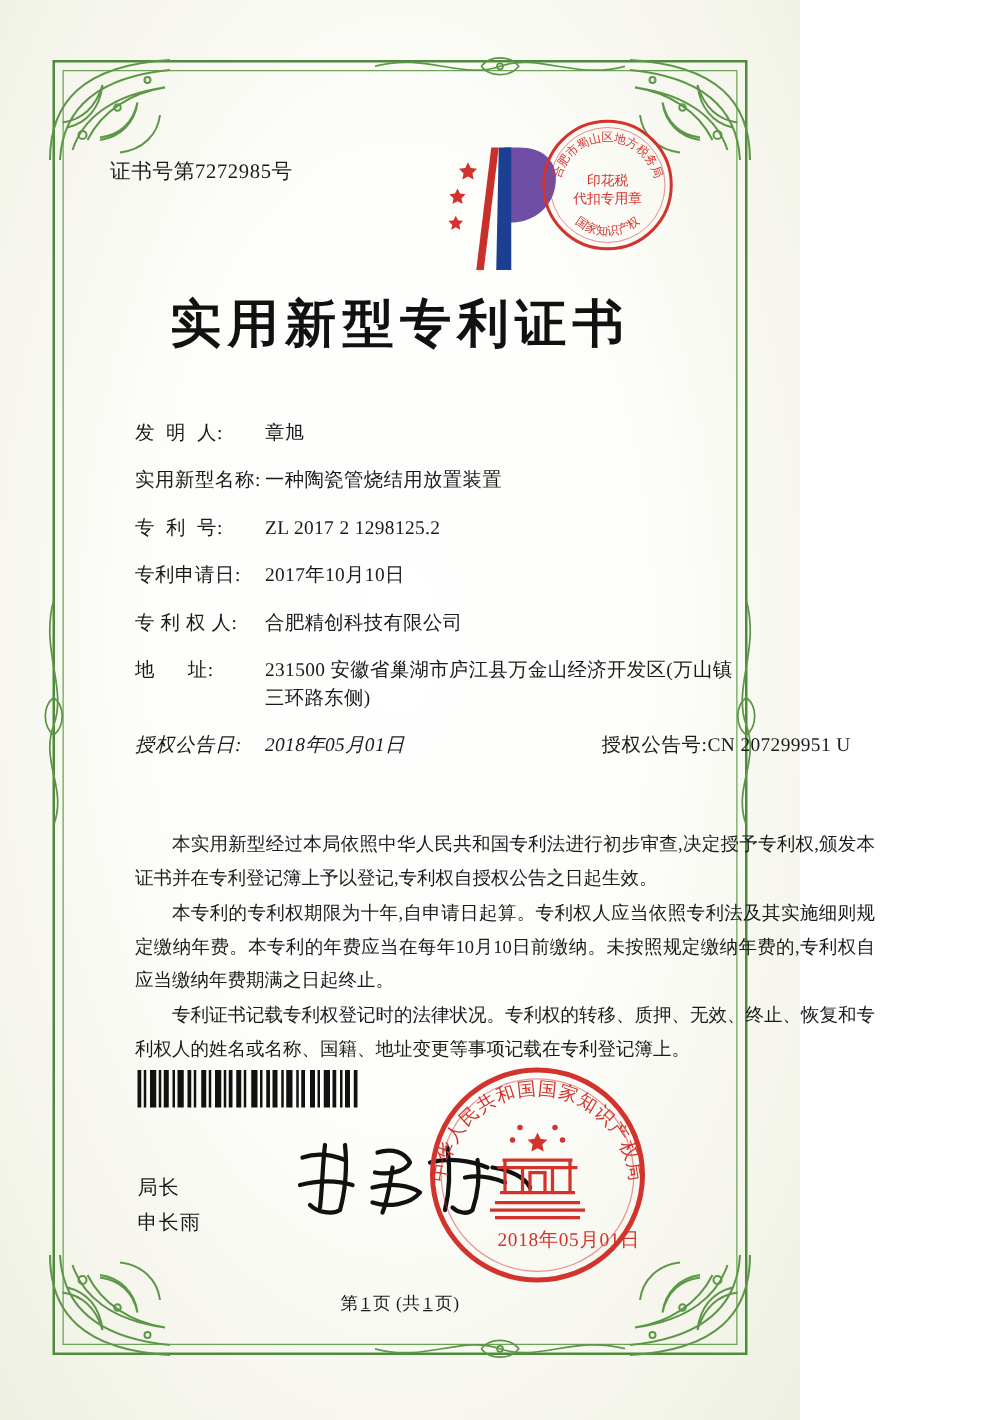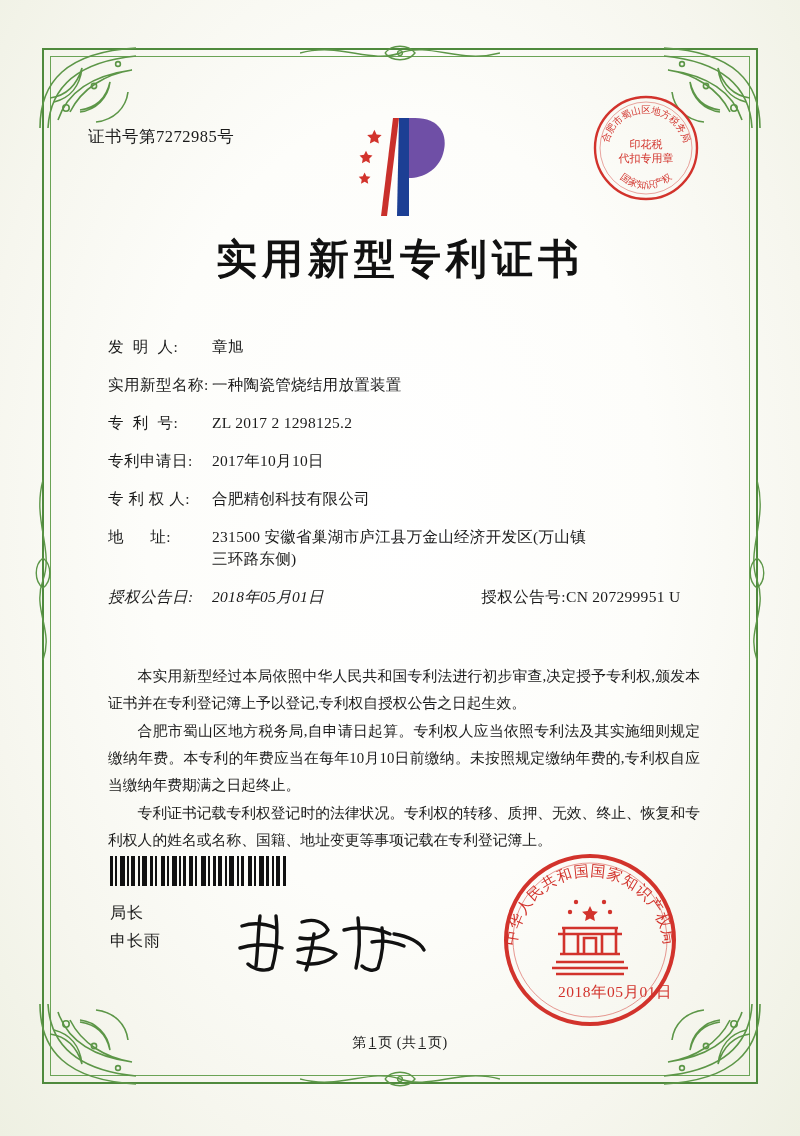--- a/index.html
+++ b/index.html
@@ -10,21 +10,21 @@
   body {
     width: 800px;
     height: 1136px;
     font-family: "Liberation Serif", "DejaVu Serif", serif;
     color: #1a1a1a;
     overflow: hidden;
   }
 
   .page {
     position: relative;
-    width: 800px;
+    width: 640px;
     height: 1136px;
     background:
       radial-gradient(ellipse at 50% 45%, #ffffff 0%, #fdfdfa 45%, #f6f6ee 75%, #eef0e2 100%);
   }
 
   
   .frame-outer {
     position: absolute;
     left: 42px;
     top: 48px;
@@ -177,21 +177,21 @@
   .barcode i {
     display: block;
     background: #111;
     height: 100%;
   }
 
   
   .sig-label {
     position: absolute;
     left: 110px;
-    top: 899px;
+    top: 937px;
     font-size: 16px;
     line-height: 1.75;
     letter-spacing: 1px;
   }
   .sig-script {
     position: absolute;
     left: 232px;
     top: 908px;
     width: 200px;
     height: 70px;
@@ -406,21 +406,21 @@
       <div class="split-right">
         <div class="field-label">授权公告号:</div>
         <div class="field-value">CN 207299951 U</div>
       </div>
     </div>
 
   </div>
 
   <div class="body-text">
     <p>本实用新型经过本局依照中华人民共和国专利法进行初步审查,决定授予专利权,颁发本证书并在专利登记簿上予以登记,专利权自授权公告之日起生效。</p>
-    <p>合肥市蜀山区地方税务局,自申请日起算。专利权人应当依照专利法及其实施细则规定缴纳年费。本专利的年费应当在每年10月10日前缴纳。未按照规定缴纳年费的,专利权自应当缴纳年费期满之日起终止。</p>
+    <p>本专利的专利权期限为十年,自申请日起算。专利权人应当依照专利法及其实施细则规定缴纳年费。本专利的年费应当在每年10月10日前缴纳。未按照规定缴纳年费的,专利权自应当缴纳年费期满之日起终止。</p>
     <p>专利证书记载专利权登记时的法律状况。专利权的转移、质押、无效、终止、恢复和专利权人的姓名或名称、国籍、地址变更等事项记载在专利登记簿上。</p>
   </div>
 
   <div class="barcode">
     <i style="width:3px"></i>
       <i style="width:2px;background:transparent"></i>
     <i style="width:2px"></i>
       <i style="width:3px;background:transparent"></i>
     <i style="width:5px"></i>
       <i style="width:2px;background:transparent"></i>

